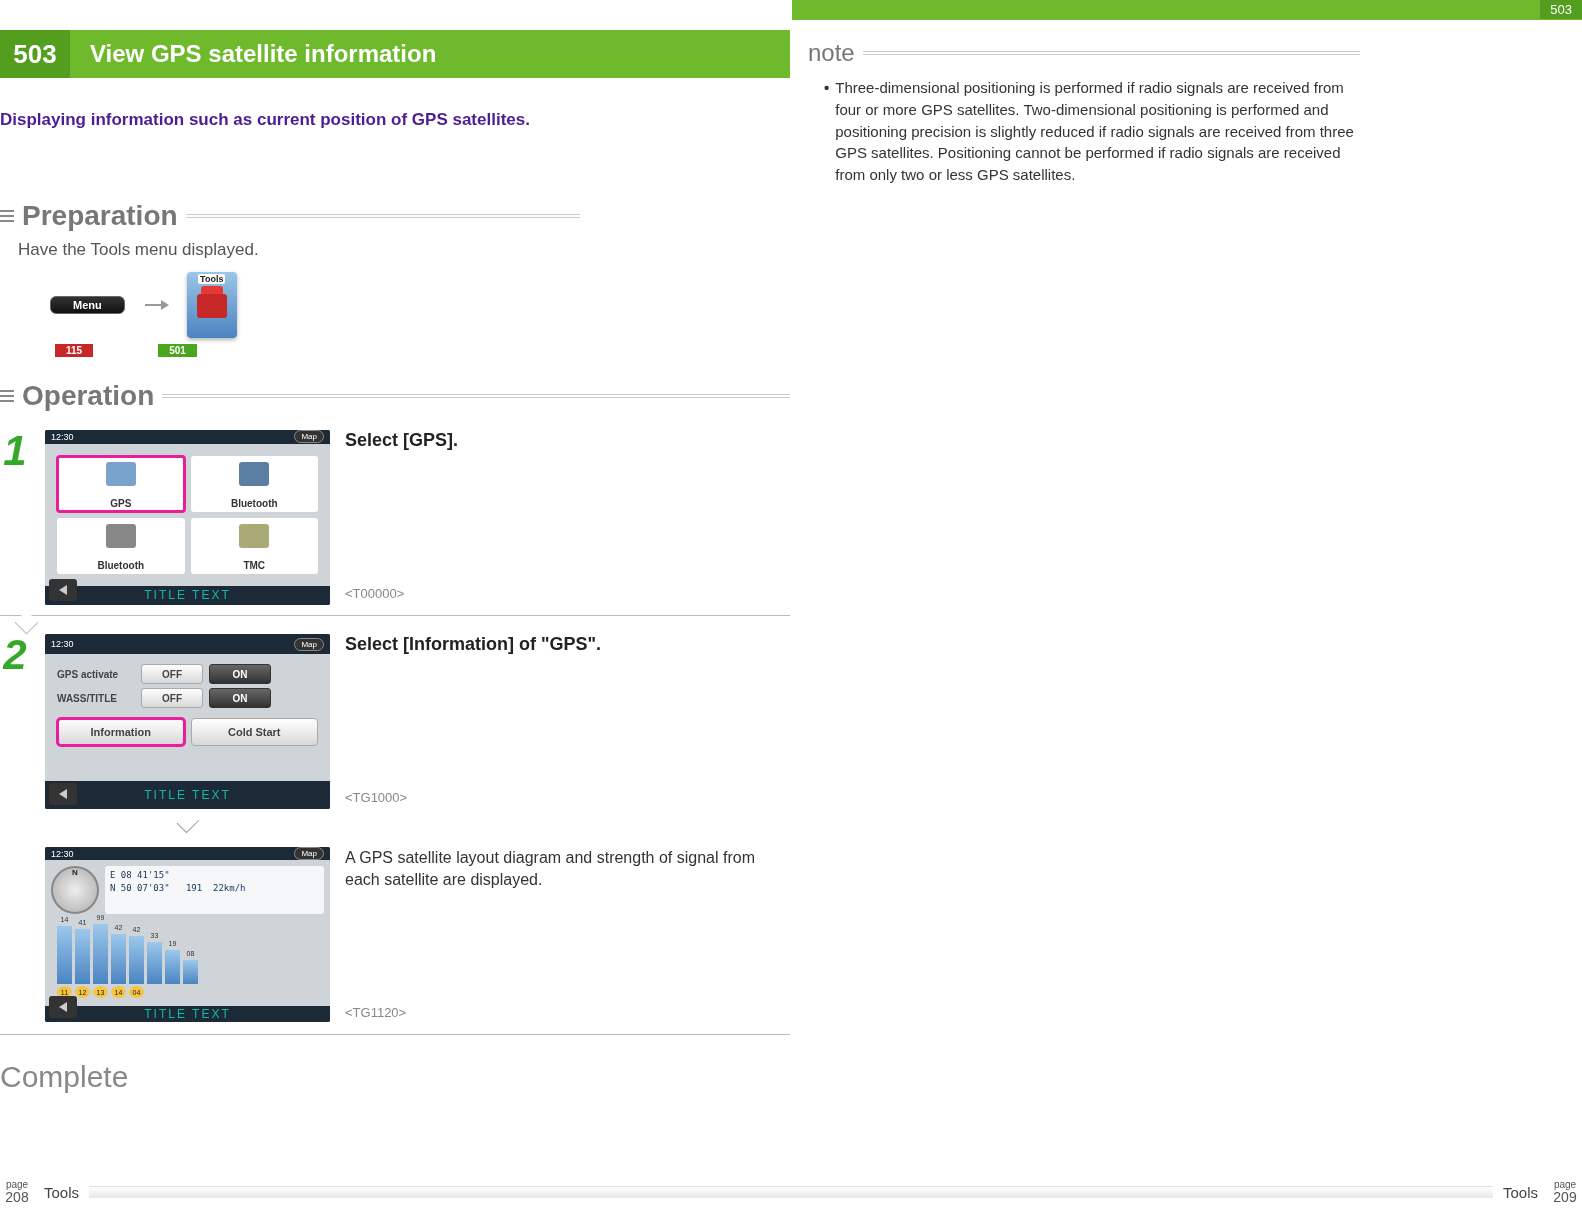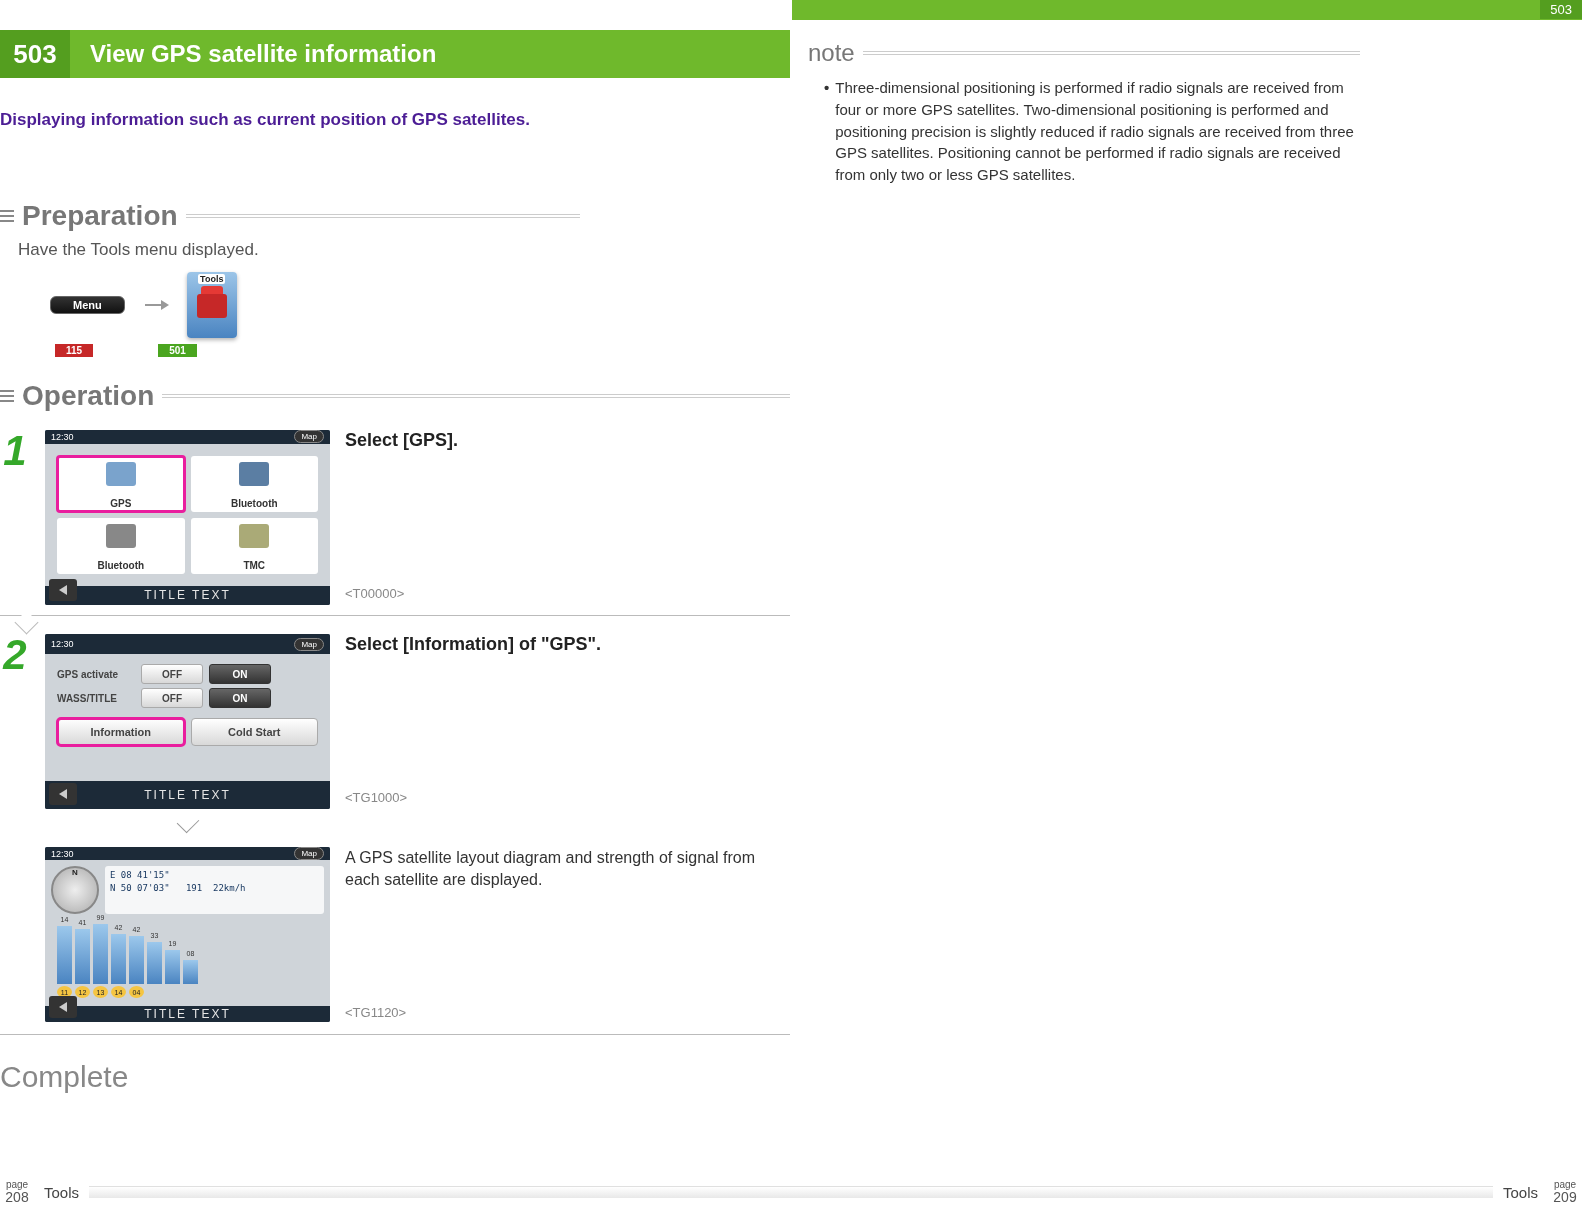--- a/index.html
+++ b/index.html
@@ -141,21 +141,21 @@
     width: 285px; height: 175px;
     background: linear-gradient(#4a6a88,#2b3b4d);
     border-radius: 2px;
     position: relative;
     display:flex; flex-direction:column;
     overflow:hidden;
   }
   .ss-top { height:20px; background:#1c2a38; display:flex; align-items:center; padding:0 6px; font-size:9px; color:#fff;}
   .ss-top .map-pill{margin-left:auto;background:#333;color:#fff;border-radius:8px;padding:1px 6px;font-size:8px;border:1px solid #888;}
   .ss-body { flex:1; background:#cfd4d9; position:relative; padding:8px;}
-  .ss-bottom { height:28px; background:#1c2a38; color:#e5e5e5; font-size:12px; letter-spacing:2px; display:flex; align-items:center; justify-content:center;}
+  .ss-bottom { height:28px; background:#1c2a38; color:#14b8a6; font-size:12px; letter-spacing:2px; display:flex; align-items:center; justify-content:center;}
   .ss-back{ position:absolute; left:4px; bottom:4px; width:28px; height:22px; background:#333; border-radius:3px; display:flex;align-items:center;justify-content:center;}
   .ss-back::before{content:"";border-right:8px solid #ccc;border-top:5px solid transparent;border-bottom:5px solid transparent;}
 
   
   .grid4{display:grid;grid-template-columns:1fr 1fr;gap:6px;padding:4px;}
   .tile{background:#fff;border-radius:3px;height:56px;display:flex;flex-direction:column;align-items:center;justify-content:flex-end;font-size:10px;font-weight:bold;color:#333;padding-bottom:3px;position:relative;}
   .tile .ico{position:absolute;top:6px;width:30px;height:24px;background:#7aa3cc;border-radius:3px;}
   .tile.sel{outline:3px solid #e91e9e;outline-offset:-2px;}
 
   

